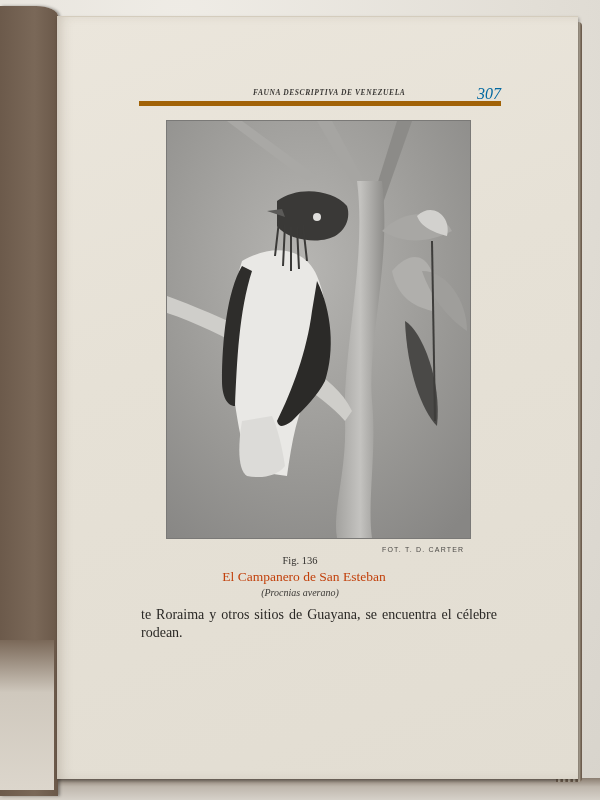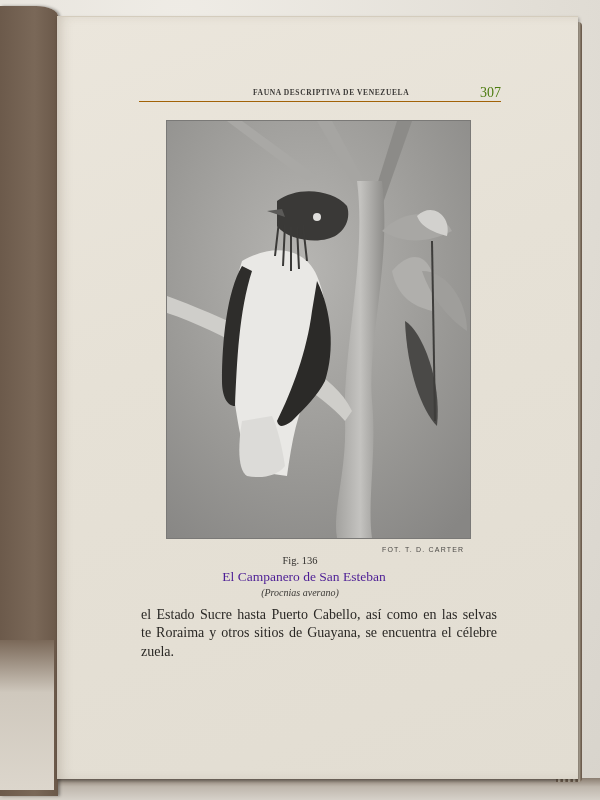--- a/index.html
+++ b/index.html
@@ -35,46 +35,47 @@
     border-radius: 0 4px 4px 0;
   }
   .page {
     position: absolute; left: 57px; top: 16px; width: 521px; height: 762px;
     background: linear-gradient(160deg, #ebe6dc 0%, #e6e1d6 40%, #e2ddd2 100%);
     border-top: 1px solid #d4ccbd;
     box-shadow: inset 8px 0 14px -6px rgba(80,60,40,0.25), 1px 2px 3px rgba(0,0,0,0.35);
   }
   .running-head {
     position: absolute; left: 139px; top: 88px; width: 362px; height: 13px;
-    border-bottom: 1px solid #a16207;
+    border-bottom: 5px solid #a16207;
+    font-style: italic;
   }
   .running-title {
     position: absolute; left: 114px; top: 0; font-size: 7.5px; letter-spacing: 0.6px;
     color: #3b3936; font-weight: bold;
   }
   .page-number {
-    position: absolute; right: 0; top: -3px; font-size: 14px; color: #4d7c0f;
+    position: absolute; right: 0; top: -3px; font-size: 16px; color: #0369a1;
   }
   .photo {
     position: absolute; left: 166px; top: 120px; width: 303px; height: 417px;
     background: #8f8e8c; overflow: hidden;
     border: 1px solid #7a7977;
   }
   .photo svg { display: block; width: 100%; height: 100%; }
   .credit {
     position: absolute; left: 382px; top: 546px; font-size: 7px; letter-spacing: 1.2px;
     color: #4b4946; font-family: "Liberation Sans", "DejaVu Sans", sans-serif;
   }
   .fig-num {
     position: absolute; left: 0; right: 0; top: 555px; text-align: center;
     font-size: 10.5px; color: #33312e; 
   }
   .fig-title {
     position: absolute; left: 0; right: 0; top: 569px; text-align: center;
-    font-size: 13.5px; color: #4c1d95; padding-left: 8px;
+    font-size: 13.5px; color: #c2410c; padding-left: 8px;
   }
   .fig-sci {
     position: absolute; left: 0; right: 0; top: 587px; text-align: center;
     font-size: 10px; font-style: italic; color: #3a3835; 
   }
   .body-text {
     position: absolute; left: 141px; top: 606px; width: 356px;
     font-size: 14px; line-height: 18.4px; color: #2a2825;
   }
   .body-text .line { display: block; white-space: nowrap; text-align: justify; text-align-last: justify; }
@@ -141,16 +142,15 @@
     <path d="M112 100 L108 135 M118 104 L116 145 M124 106 L124 150 M130 106 L132 148 M136 104 L140 140" stroke="#3b3a38" stroke-width="2"></path>
   </svg>
 </div>
 
 <span class="credit">FOT. T. D. CARTER</span>
 <div class="fig-num">Fig. 136</div>
 <div class="fig-title">El Campanero de San Esteban</div>
 <div class="fig-sci">(Procnias averano)</div>
 
 <div class="body-text">
-  <span class="line">el Estado Sucre hasta Puerto Cabello, así como en las selvas</span>
   <span class="line">te Roraima y otros sitios de Guayana, se encuentra el célebre</span>
-  <span class="line last">zuela.</span>
+  <span class="line last">rodean.</span>
 </div>
 
 </body></html>

